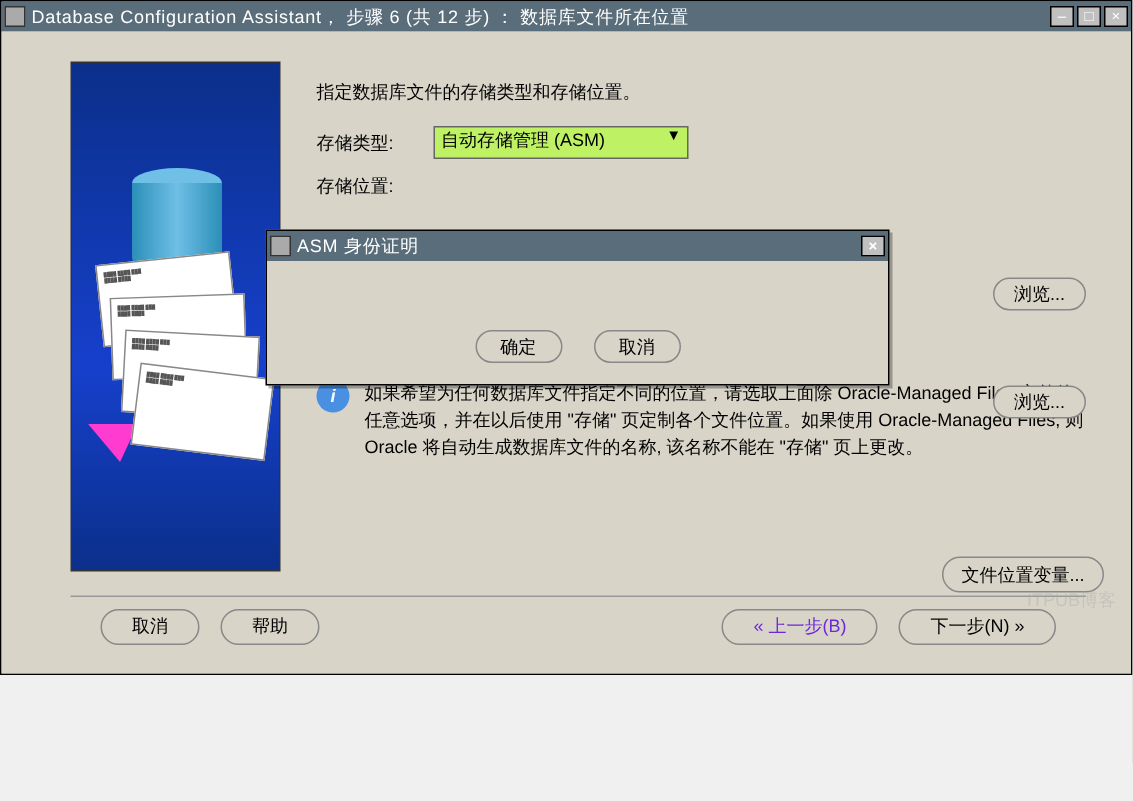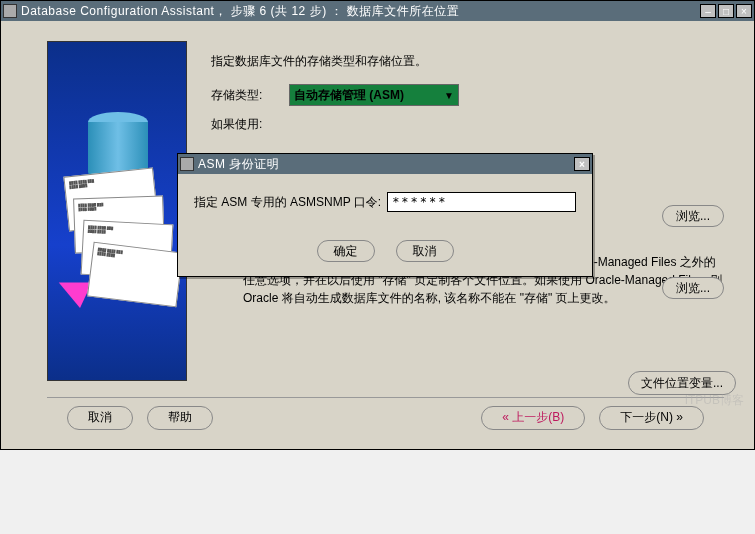--- a/index.html
+++ b/index.html
@@ -22,39 +22,39 @@
 .page { width:90px; height:55px; background:#fff; border:1px solid #888; margin-top:-30px; transform:rotate(-6deg); padding:4px; font-size:3px; color:#555; line-height:4px; overflow:hidden;}
 .page:nth-child(2){transform:rotate(-2deg);margin-left:8px;}
 .page:nth-child(3){transform:rotate(3deg);margin-left:16px;}
 .page:nth-child(4){transform:rotate(7deg);margin-left:24px;}
 .arrow { position:absolute; top:230px; left:-4px; width:0; height:0; border:14px solid transparent; border-right:30px solid #ff3ccf; transform:rotate(25deg);}
 
 .right { flex:1; position:relative; }
 .heading { margin:12px 0 14px 0; }
 .form-row { display:flex; align-items:center; margin-bottom:10px; }
 .label { width:78px; }
-.select { width:170px; height:22px; border:1px solid #666; background:#15803d; display:flex; align-items:center; justify-content:space-between; padding:0 4px;font-weight:bold; }
+.select { width:170px; height:22px; border:1px solid #666; background:#bef264; display:flex; align-items:flex-start; justify-content:space-between; padding:0 4px; }
 .chev { font-size:10px; }
 
-.browse-btn { position:absolute; right:0; width:62px; height:22px; border:1px solid #888; background:#d8d4c8; border-radius:12px; cursor:pointer;margin-top:20px; }
+.browse-btn { position:absolute; right:0; width:62px; height:22px; border:1px solid #888; background:#d8d4c8; border-radius:12px; cursor:pointer; }
 .browse1 { top:144px; }
 .browse2 { top:216px; }
 
 .multi-btn { margin-top:68px; height:24px; padding:0 12px; border:1px solid #888; background:#d8d4c8; border-radius:12px; cursor:pointer; }
 
 .info-row { display:flex; gap:10px; margin-top:18px; align-items:flex-start; }
 .info-icon { width:22px; height:22px; border-radius:50%; background:#4a90e2; color:#fff; display:flex; align-items:center; justify-content:center; font-style:italic; font-weight:bold; flex-shrink:0; }
 .info-text { line-height:1.5; }
 
 .bottom-right-btn { position:absolute; right:18px; bottom:54px; height:24px; padding:0 12px; border:1px solid #888; background:#d8d4c8; border-radius:12px; cursor:pointer; }
 
 .footer { height:40px; border-top:1px solid #999; display:flex; align-items:center; padding:0 20px; gap:14px; }
 .footer .spacer { flex:1; }
 .ft-btn { height:24px; padding:0 20px; border:1px solid #888; background:#d8d4c8; border-radius:12px; cursor:pointer; }
-.ft-btn.disabled { color:#be185d; }
+.ft-btn.disabled { color:#6d28d9; }
 
 .watermark { position:absolute; right:10px; bottom:40px; color:#aaa; font-size:12px; opacity:0.4; }
 
 
 .modal { position:absolute; left:176px; top:132px; width:416px; background:#d8d4c8; border:1px solid #000; box-shadow:2px 2px 0 rgba(0,0,0,0.3); }
 .modal .titlebar { background:#5a6d7a; }
 .modal-body { padding:18px 16px 14px 16px; }
 .modal-row { display:flex; align-items:center; gap:6px; }
 .modal-input { flex:1; height:20px; border:1px solid #000; background:#fff; padding:0 4px; font-family:monospace; letter-spacing:2px; }
 .modal-btns { display:flex; justify-content:center; gap:21px; margin-top:28px; }
@@ -96,21 +96,21 @@
 
         <div class="form-row">
           <div class="label">存储类型:</div>
           <div class="select">
             <span>自动存储管理 (ASM)</span>
             <span class="chev">▼</span>
           </div>
         </div>
 
         <div class="form-row">
-          <div class="label">如果使用:</div>
+          <div class="label">存储位置:</div>
         </div>
 
         <button class="browse-btn browse1">浏览...</button>
         <button class="browse-btn browse2">浏览...</button>
 
         <button class="multi-btn">多路复用重做日志和控制文件...</button>
 
         <div class="info-row">
           <div class="info-icon">i</div>
           <div class="info-text">如果希望为任何数据库文件指定不同的位置，请选取上面除 Oracle-Managed Files 之外的任意选项，并在以后使用 "存储" 页定制各个文件位置。如果使用 Oracle-Managed Files, 则 Oracle 将自动生成数据库文件的名称, 该名称不能在 "存储" 页上更改。</div>
@@ -132,24 +132,20 @@
 
     <div class="modal">
       <div class="titlebar">
         <div class="titlebar-icon"></div>
         <div class="titlebar-text">ASM 身份证明</div>
         <div class="win-controls">
           <div class="win-btn close-x">×</div>
         </div>
       </div>
       <div class="modal-body">
-        <div class="modal-row">
-          <span>指定 ASM 专用的 ASMSNMP 口令:</span>
-          <input class="modal-input" type="text" value="******" style="">
-        </div>
         <div class="modal-btns">
           <button class="mbtn">确定</button>
           <button class="mbtn">取消</button>
         </div>
       </div>
     </div>
 
   </div>
 </div>
 

